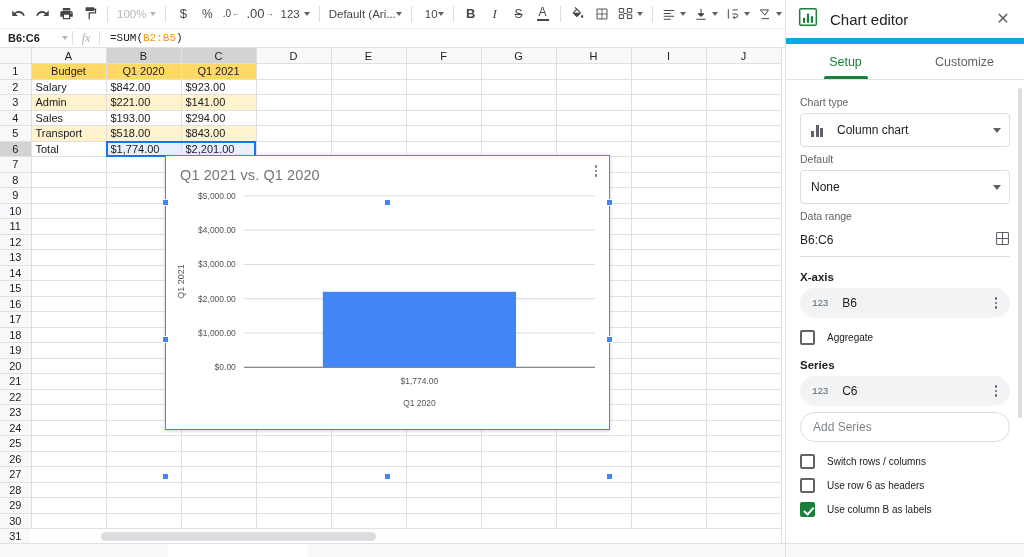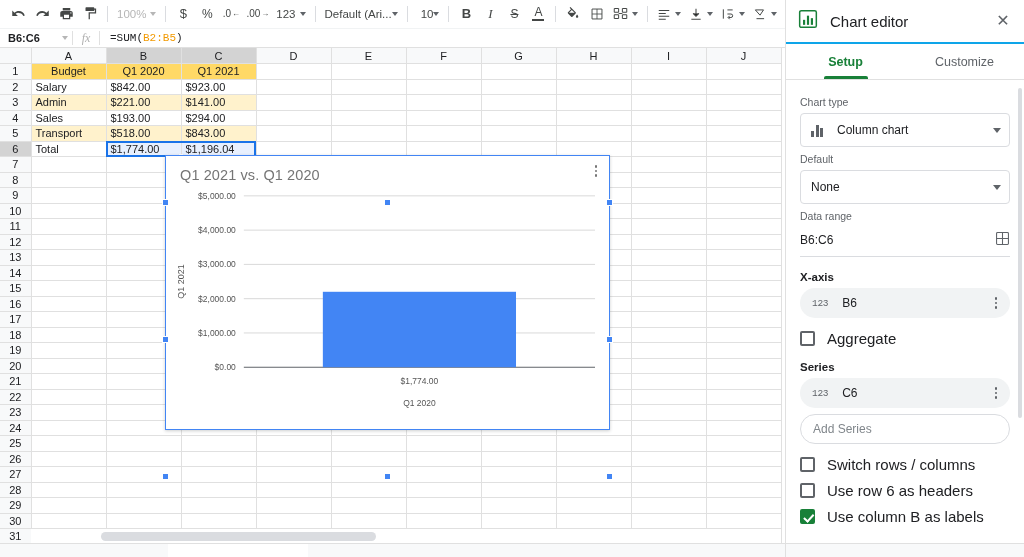--- a/index.html
+++ b/index.html
@@ -176,30 +176,30 @@
 
   
   #editor {
     position: absolute; right: 0; top: 0; width: 239px; height: 557px;
     background: #ffffff; border-left: 1px solid #e0e0e0;
     display: flex; flex-direction: column;
   }
   #ed-header {
     height: 44px; flex: none;
     display: flex; align-items: center; padding: 0 10px 0 12px;
-    border-bottom: 2px solid #0ea5e9;
+    border-bottom: 6px solid #0ea5e9;
   }
   #ed-title { font-size: 15px; color: #202124; margin-left: 12px; flex: 1; }
   #ed-close { font-size: 16px; color: #5f6368; width: 22px; text-align: center; line-height: 1; }
   #ed-tabs { height: 36px; flex: none; display: flex; border-bottom: 1px solid #e0e0e0; }
   .ed-tab {
     flex: 1; display: flex; align-items: center; justify-content: center;
     font-size: 12.5px; color: #5f6368; position: relative;
   }
-  .ed-tab.active { color: #188038; font-weight: bold; }
+  .ed-tab.active { color: #188038; font-weight: normal; }
   .ed-tab.active::after {
     content: ""; position: absolute; bottom: 0;
     left: 50%; transform: translateX(-50%);
     width: 44px; height: 3px; background: #188038; border-radius: 2px 2px 0 0;
   }
   #ed-body { flex: 1; overflow: hidden; padding: 10px 14px 0 14px; position: relative; }
   .fld-label { font-size: 10.5px; color: #5f6368; margin: 6px 0 5px 0; }
   .fld-label.strong { color: #202124; font-weight: bold; font-size: 11.5px; margin-top: 14px; }
   .sel-box {
     height: 34px; border: 1px solid #dadce0; border-radius: 4px;
@@ -241,21 +241,21 @@
   .cb.checked {
     background: #188038; border-color: #188038;
     position: relative;
   }
   .cb.checked::after {
     content: ""; position: absolute; left: 3.5px; top: 0.5px;
     width: 3.5px; height: 7.5px;
     border: solid #ffffff; border-width: 0 2px 2px 0;
     transform: rotate(42deg);
   }
-  .cb-label { font-size: 15px; color: #202124; }
+  .cb-label { font-size: 10px; color: #202124; }
   #ed-scroll-track {
     position: absolute; right: 2px; top: 8px; width: 4px; height: 470px;
   }
   #ed-scroll-thumb { width: 4px; height: 330px; background: #dadce0; border-radius: 2px; }
   #ed-footer {
     height: 14px; flex: none; background: #f8f9fa;
     border-top: 1px solid #e0e0e0;
   }
 </style>
 </head>
@@ -294,21 +294,21 @@
       <span class="tb-text" style="font-size:13px">$</span>
     </div>
     <div class="tb-btn">
       <span class="tb-text" style="font-size:12px">%</span>
     </div>
     <div class="tb-btn">
       <span class="tb-text" style="font-size:10px">.0</span>
       <span style="font-size:8px;color:#444746;margin-left:1px">←</span>
     </div>
     <div class="tb-btn">
-      <span class="tb-text" style="font-size:10px">.00</span>
+      <span class="tb-text" style="font-size:13px">.00</span>
       <span style="font-size:8px;color:#444746;margin-left:1px">→</span>
     </div>
     <div class="tb-combo">
       <span class="tb-text">123</span>
       <span class="caret"></span>
     </div>
     <div class="tb-sep"></div>
     <div class="tb-combo" style="width:96px">
       <span class="tb-text">Default (Ari...</span>
       <span class="caret" style="margin-left:auto"></span>
@@ -483,21 +483,21 @@
             <td class="cell"></td>
             <td class="cell"></td>
             <td class="cell"></td>
             <td class="cell"></td>
             <td class="cell"></td>
           </tr>
           <tr>
             <th class="rowhead sel">6</th>
             <td class="cell bold">Total</td>
             <td class="cell selected-fill">$1,774.00</td>
-            <td class="cell selected-fill">$1,196.04</td>
+            <td class="cell selected-fill">$2,201.00</td>
             <td class="cell"></td>
             <td class="cell"></td>
             <td class="cell"></td>
             <td class="cell"></td>
             <td class="cell"></td>
             <td class="cell"></td>
             <td class="cell"></td>
           </tr>
           <tr>
             <th class="rowhead">7</th>

